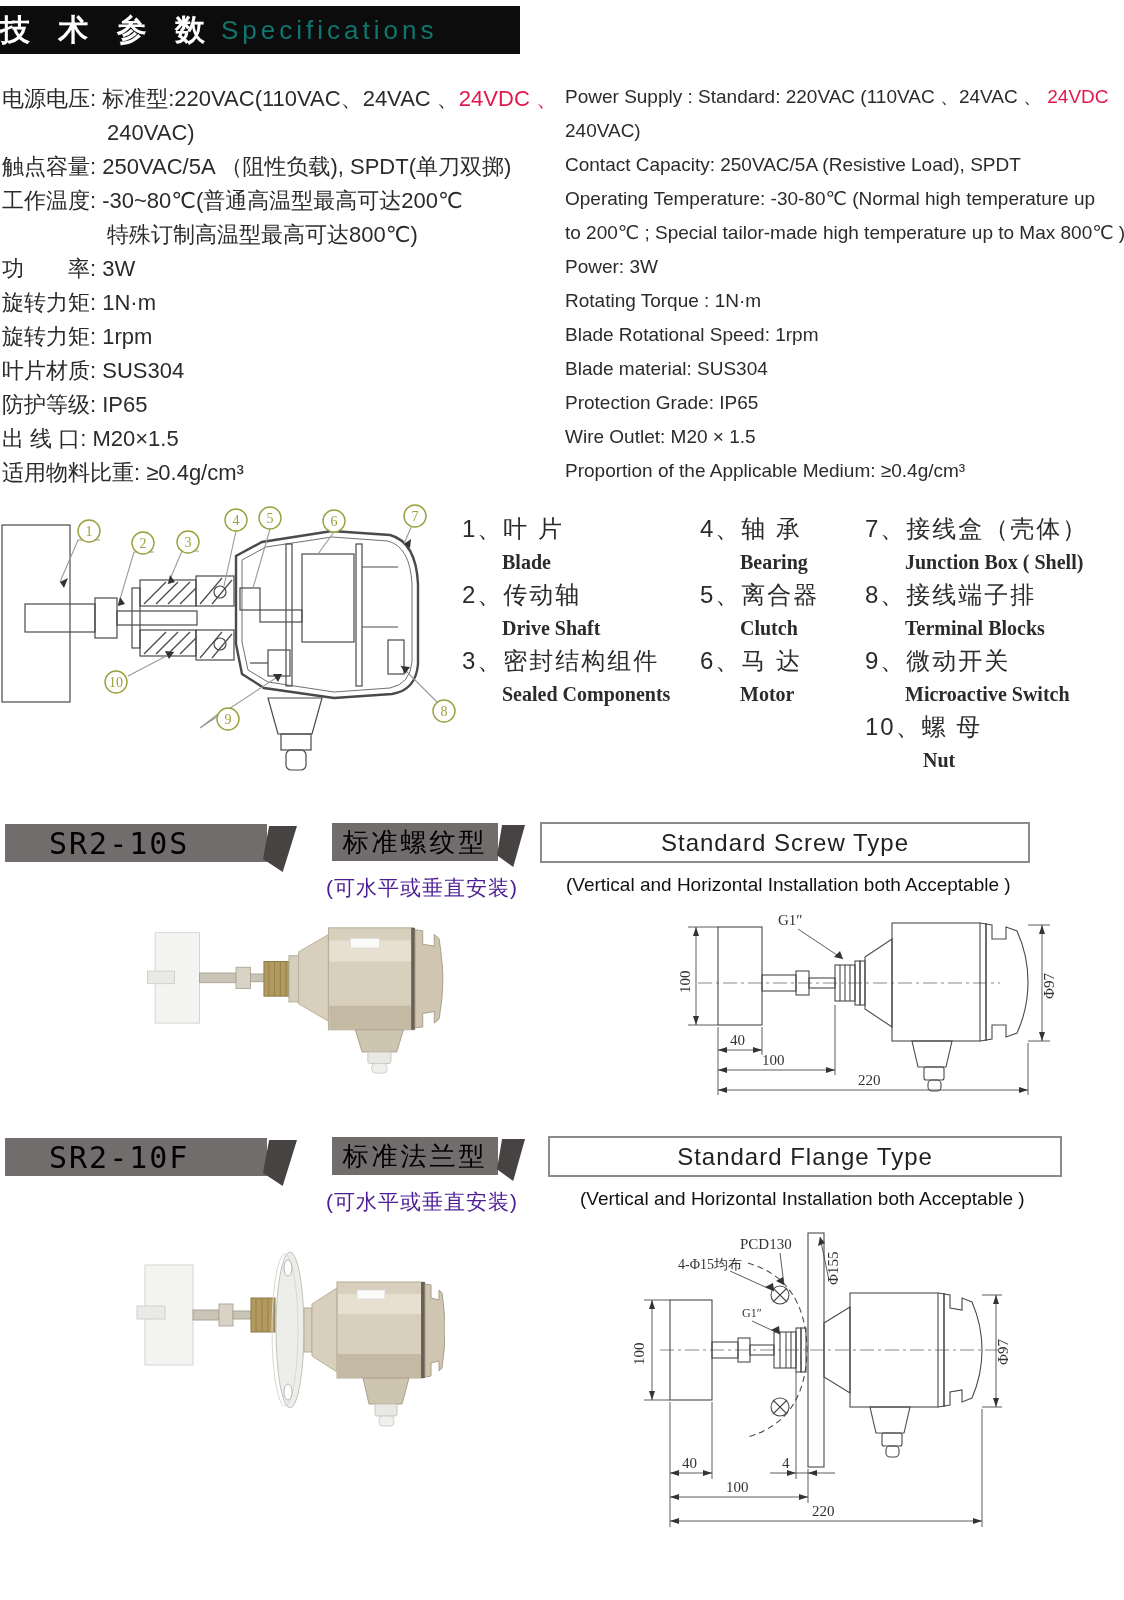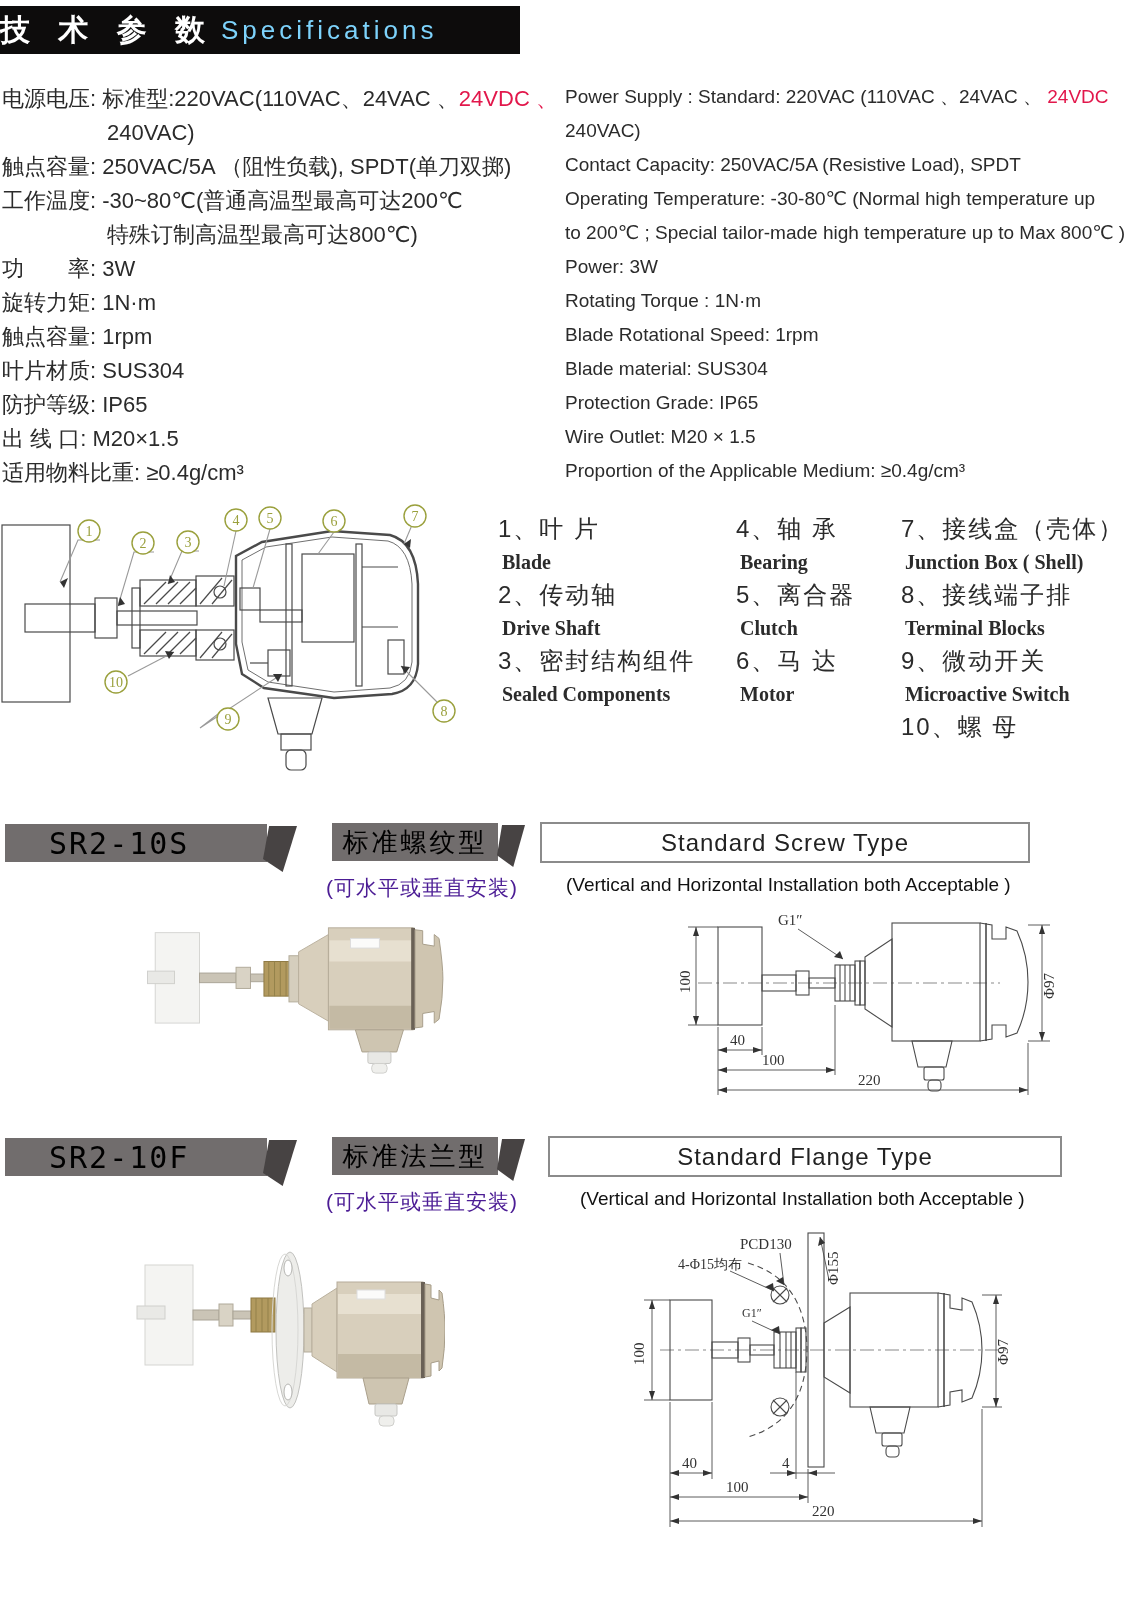--- a/index.html
+++ b/index.html
@@ -8,29 +8,29 @@
     font-family:"Liberation Sans","DejaVu Sans",sans-serif;color:#2b2b2b;
     overflow:hidden;
   }
   .abs{position:absolute;}
   
   .topbar{
     left:0;top:6px;width:520px;height:48px;background:#0d0c0c;
     display:flex;align-items:center;padding-left:0;box-sizing:border-box;
   }
   .topbar .cn{color:#fff;font-size:30px;font-weight:bold;letter-spacing:10px;white-space:nowrap;}
-  .topbar .en{color:#7dd3fc;font-size:26px;letter-spacing:4px;margin-left:6px;white-space:nowrap;}
+  .topbar .en{color:#0f766e;font-size:26px;letter-spacing:4px;margin-left:6px;white-space:nowrap;}
   
   .spec-cn{left:2px;top:82px;width:560px;font-size:22px;line-height:34px;white-space:nowrap;}
   .spec-en{left:565px;top:80px;width:558px;font-size:19px;line-height:34px;white-space:nowrap;}
   .indent{padding-left:105px;}
   .red{color:#e2174b;}
   
   .parts-col{font-size:24px;line-height:34px;}
-  .part-zh{letter-spacing:2px;white-space:nowrap;margin-left:36px;}
+  .part-zh{letter-spacing:2px;white-space:nowrap;}
   .part-en{font-family:"Liberation Serif","DejaVu Serif",serif;font-weight:bold;font-size:20px;line-height:32px;padding-left:40px;white-space:nowrap;}
   
   .banner{
     background:#716d6d;height:38px;display:flex;align-items:center;color:#000000;
   }
   .banner .model-txt{font-family:"DejaVu Sans Mono","Liberation Mono",monospace;font-size:30px;letter-spacing:2px;padding-left:44px;}
   .banner .type-txt{font-size:26px;letter-spacing:3px;width:100%;text-align:center;}
   .flag{
     background:#474343;width:34px;height:46px;
     clip-path:polygon(18% 0,100% 0,58% 100%,0 72%);
@@ -54,21 +54,21 @@
 </div>
 
 <div class="abs spec-cn">
   <div><span>电源电压: 标准型:220VAC(110VAC、24VAC 、</span><span class="red">24VDC 、</span></div>
   <div class="indent">240VAC)</div>
   <div>触点容量: 250VAC/5A （阻性负载), SPDT(单刀双掷)</div>
   <div>工作温度: -30~80℃(普通高温型最高可达200℃</div>
   <div class="indent">特殊订制高温型最高可达800℃)</div>
   <div>功　　率: 3W</div>
   <div>旋转力矩: 1N·m</div>
-  <div>触点容量: 1rpm</div>
+  <div>旋转力矩: 1rpm</div>
   <div>叶片材质: SUS304</div>
   <div>防护等级: IP65</div>
   <div>出 线 口:  M20×1.5</div>
   <div>适用物料比重:  ≥0.4g/cm³</div>
 </div>
 
 <div class="abs spec-en">
   <div><span>Power Supply : Standard: 220VAC (110VAC 、24VAC 、 </span><span class="red">24VDC</span></div>
   <div>240VAC)</div>
   <div>Contact Capacity: 250VAC/5A (Resistive  Load), SPDT</div>
@@ -210,20 +210,21 @@
   <div>
     <div class="part-zh"><span>8、</span><span>接线端子排</span></div>
     <div class="part-en">Terminal Blocks</div>
   </div>
   <div>
     <div class="part-zh"><span>9、</span><span>微动开关</span></div>
     <div class="part-en">Microactive Switch</div>
   </div>
   <div>
     <div class="part-zh"><span>10、</span><span>螺 母</span></div>
+    <div class="part-en" style="padding-left:58px">Nut</div>
   </div>
 </div>
 
 <div class="abs banner" style="left:5px;top:824px;width:262px">
   <span class="model-txt">SR2-10S</span>
 </div>
 <div class="abs flag" style="left:263px;top:826px"></div>
 <div class="abs banner" style="left:332px;top:823px;width:166px">
   <span class="type-txt">标准螺纹型</span>
 </div>

